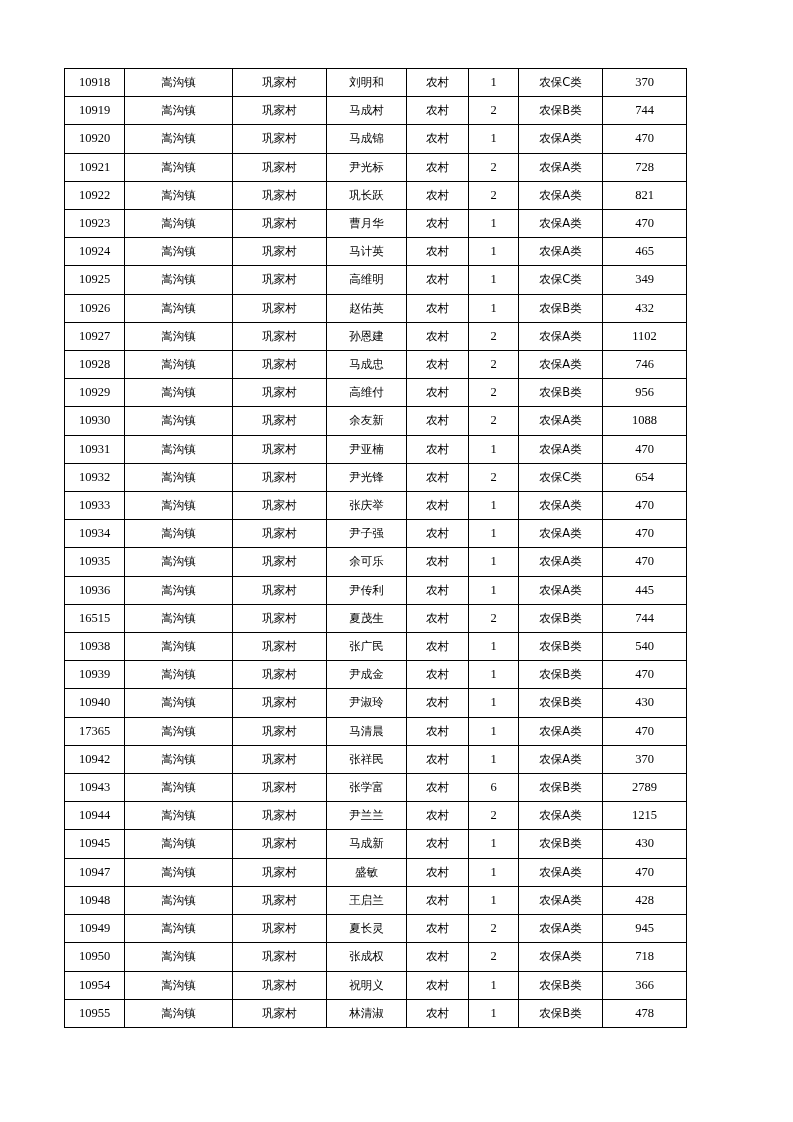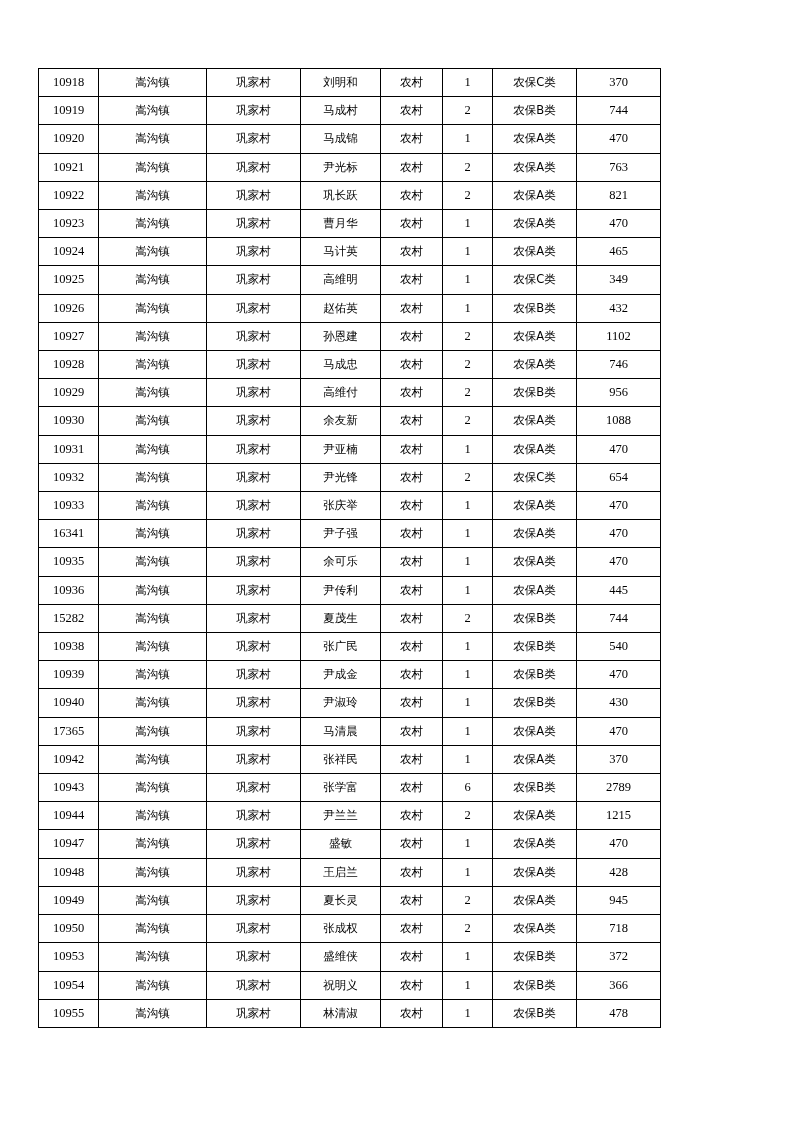--- a/index.html
+++ b/index.html
@@ -12,21 +12,21 @@
     height: 1122px;
     font-family: "Liberation Serif", "DejaVu Serif", serif;
     color: #000000;
   }
   .page {
     position: relative;
     width: 793px;
     height: 1122px;
     box-sizing: border-box;
     padding-top: 68px;
-    padding-left: 38px;
+    padding-left: 64px;
     padding-right: 64px;
   }
   table.data-table {
     border-collapse: collapse;
     table-layout: fixed;
     width: 604px;
     font-size: 12.5px;
   }
   table.data-table td {
     border: 1px solid #000000;
@@ -102,21 +102,21 @@
           <td class="cell-amt">470</td>
         </tr>
         <tr>
           <td class="cell-id">10921</td>
           <td class="cell-town">嵩沟镇</td>
           <td class="cell-vill">巩家村</td>
           <td class="cell-name">尹光标</td>
           <td class="cell-type">农村</td>
           <td class="cell-num">2</td>
           <td class="cell-cat">农保A类</td>
-          <td class="cell-amt">763</td>
+          <td class="cell-amt">728</td>
         </tr>
         <tr>
           <td class="cell-id">10922</td>
           <td class="cell-town">嵩沟镇</td>
           <td class="cell-vill">巩家村</td>
           <td class="cell-name">巩长跃</td>
           <td class="cell-type">农村</td>
           <td class="cell-num">2</td>
           <td class="cell-cat">农保A类</td>
           <td class="cell-amt">821</td>
@@ -225,21 +225,21 @@
           <td class="cell-id">10933</td>
           <td class="cell-town">嵩沟镇</td>
           <td class="cell-vill">巩家村</td>
           <td class="cell-name">张庆举</td>
           <td class="cell-type">农村</td>
           <td class="cell-num">1</td>
           <td class="cell-cat">农保A类</td>
           <td class="cell-amt">470</td>
         </tr>
         <tr>
-          <td class="cell-id">16341</td>
+          <td class="cell-id">10934</td>
           <td class="cell-town">嵩沟镇</td>
           <td class="cell-vill">巩家村</td>
           <td class="cell-name">尹子强</td>
           <td class="cell-type">农村</td>
           <td class="cell-num">1</td>
           <td class="cell-cat">农保A类</td>
           <td class="cell-amt">470</td>
         </tr>
         <tr>
           <td class="cell-id">10935</td>
@@ -255,21 +255,21 @@
           <td class="cell-id">10936</td>
           <td class="cell-town">嵩沟镇</td>
           <td class="cell-vill">巩家村</td>
           <td class="cell-name">尹传利</td>
           <td class="cell-type">农村</td>
           <td class="cell-num">1</td>
           <td class="cell-cat">农保A类</td>
           <td class="cell-amt">445</td>
         </tr>
         <tr>
-          <td class="cell-id">15282</td>
+          <td class="cell-id">16515</td>
           <td class="cell-town">嵩沟镇</td>
           <td class="cell-vill">巩家村</td>
           <td class="cell-name">夏茂生</td>
           <td class="cell-type">农村</td>
           <td class="cell-num">2</td>
           <td class="cell-cat">农保B类</td>
           <td class="cell-amt">744</td>
         </tr>
         <tr>
           <td class="cell-id">10938</td>
@@ -335,20 +335,30 @@
           <td class="cell-id">10944</td>
           <td class="cell-town">嵩沟镇</td>
           <td class="cell-vill">巩家村</td>
           <td class="cell-name">尹兰兰</td>
           <td class="cell-type">农村</td>
           <td class="cell-num">2</td>
           <td class="cell-cat">农保A类</td>
           <td class="cell-amt">1215</td>
         </tr>
         <tr>
+          <td class="cell-id">10945</td>
+          <td class="cell-town">嵩沟镇</td>
+          <td class="cell-vill">巩家村</td>
+          <td class="cell-name">马成新</td>
+          <td class="cell-type">农村</td>
+          <td class="cell-num">1</td>
+          <td class="cell-cat">农保B类</td>
+          <td class="cell-amt">430</td>
+        </tr>
+        <tr>
           <td class="cell-id">10947</td>
           <td class="cell-town">嵩沟镇</td>
           <td class="cell-vill">巩家村</td>
           <td class="cell-name">盛敏</td>
           <td class="cell-type">农村</td>
           <td class="cell-num">1</td>
           <td class="cell-cat">农保A类</td>
           <td class="cell-amt">470</td>
         </tr>
         <tr>
@@ -373,30 +383,20 @@
         </tr>
         <tr>
           <td class="cell-id">10950</td>
           <td class="cell-town">嵩沟镇</td>
           <td class="cell-vill">巩家村</td>
           <td class="cell-name">张成权</td>
           <td class="cell-type">农村</td>
           <td class="cell-num">2</td>
           <td class="cell-cat">农保A类</td>
           <td class="cell-amt">718</td>
-        </tr>
-        <tr>
-          <td class="cell-id">10953</td>
-          <td class="cell-town">嵩沟镇</td>
-          <td class="cell-vill">巩家村</td>
-          <td class="cell-name">盛维侠</td>
-          <td class="cell-type">农村</td>
-          <td class="cell-num">1</td>
-          <td class="cell-cat">农保B类</td>
-          <td class="cell-amt">372</td>
         </tr>
         <tr>
           <td class="cell-id">10954</td>
           <td class="cell-town">嵩沟镇</td>
           <td class="cell-vill">巩家村</td>
           <td class="cell-name">祝明义</td>
           <td class="cell-type">农村</td>
           <td class="cell-num">1</td>
           <td class="cell-cat">农保B类</td>
           <td class="cell-amt">366</td>

